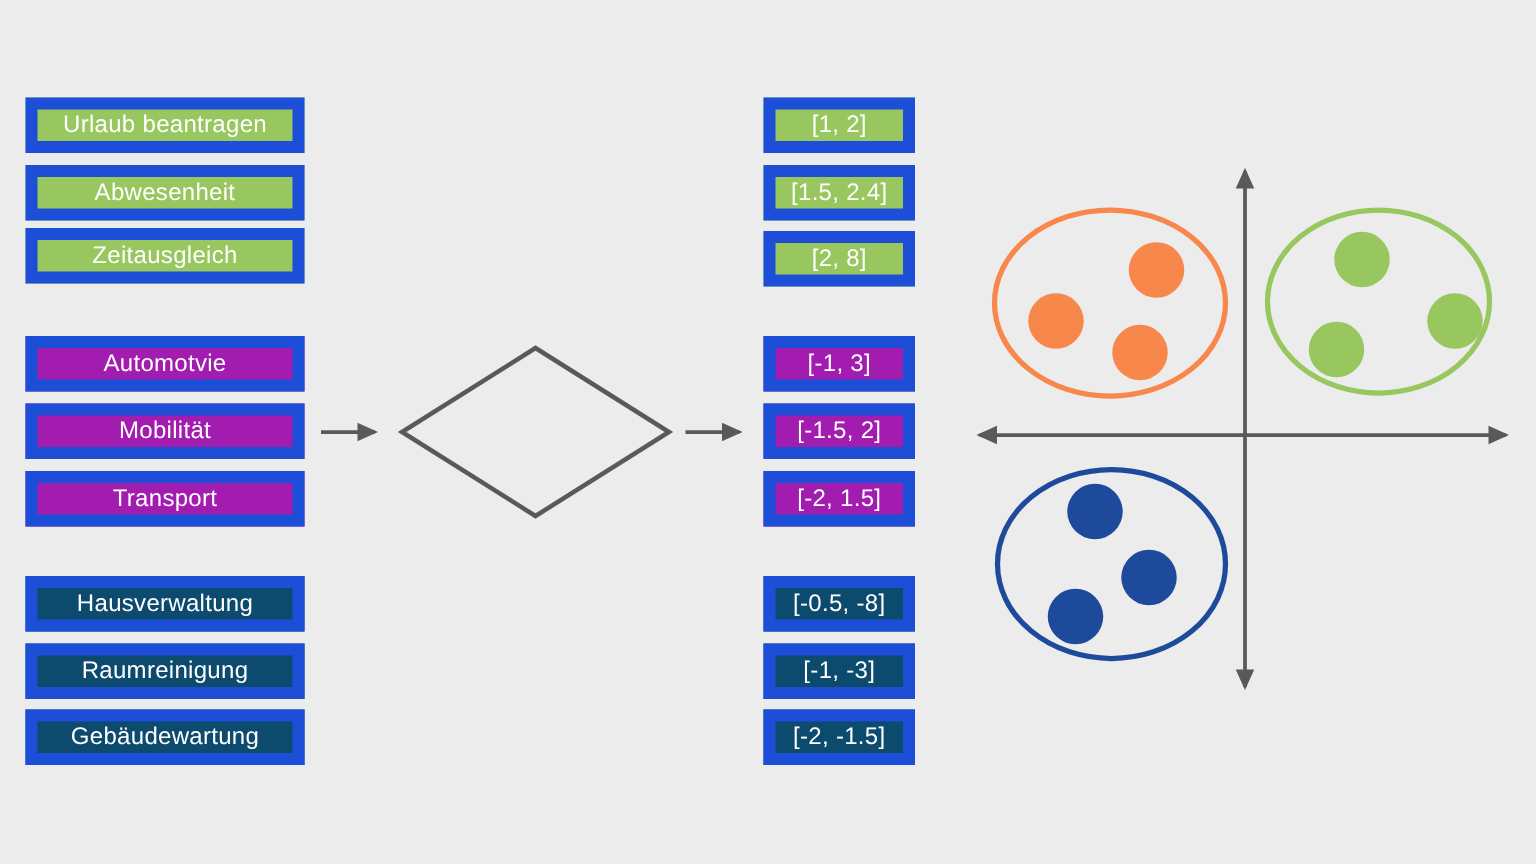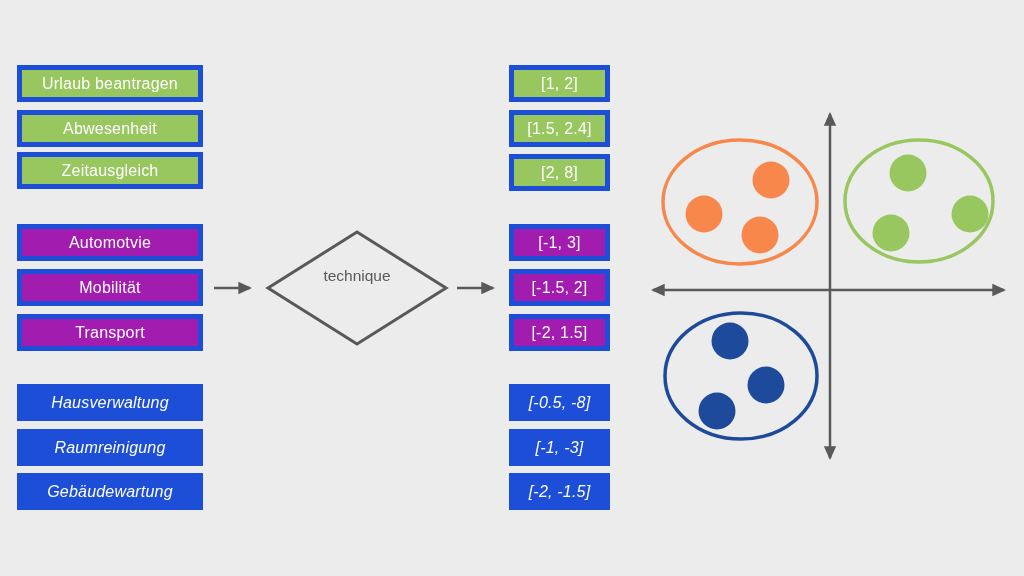--- a/index.html
+++ b/index.html
@@ -4,30 +4,30 @@
 <style>
   html,body{margin:0;padding:0;}
   body{
     width:1024px;height:576px;position:relative;overflow:hidden;
     background:#ECECEC;
     font-family:"Liberation Sans","DejaVu Sans",sans-serif;
   }
   .layer{position:absolute;left:0;top:0;}
   .box{
     position:absolute;height:37px;box-sizing:border-box;
-    border:5px solid #1d4ed8;
+    border:8px solid #1d4ed8;
     display:flex;align-items:center;justify-content:center;
     color:#FFFFFF;font-size:16px;letter-spacing:.2px;
     white-space:nowrap;
   }
   .term{left:17px;width:186px;}
   .vec{left:509px;width:101px;}
   .fill-green{background:#97C75E;}
   .fill-orange{background:#a21caf;}
-  .fill-blue{background:#1d4ed8;font-style:italic;}
+  .fill-blue{background:#0c4a6e;}
   .diamond-label{
     position:absolute;left:267px;top:266px;width:180px;
     text-align:center;color:#595959;font-size:15.5px;line-height:20px;
   }
   .diamond-label span{display:block;}
 </style>
 </head>
 <body>
 
 <svg class="layer" width="1024" height="576">
@@ -85,21 +85,20 @@
     <span>Hausverwaltung</span>
   </div>
 <div class="box term fill-blue" style="top:429px">
     <span>Raumreinigung</span>
   </div>
 <div class="box term fill-blue" style="top:473px">
     <span>Gebäudewartung</span>
   </div>
 
 <div class="diamond-label">
-  <span>technique</span>
 </div>
 
 <div class="box vec fill-green" style="top:65px">
     <span>[1, 2]</span>
   </div>
 <div class="box vec fill-green" style="top:110px">
     <span>[1.5, 2.4]</span>
   </div>
 <div class="box vec fill-green" style="top:154px">
     <span>[2, 8]</span>

